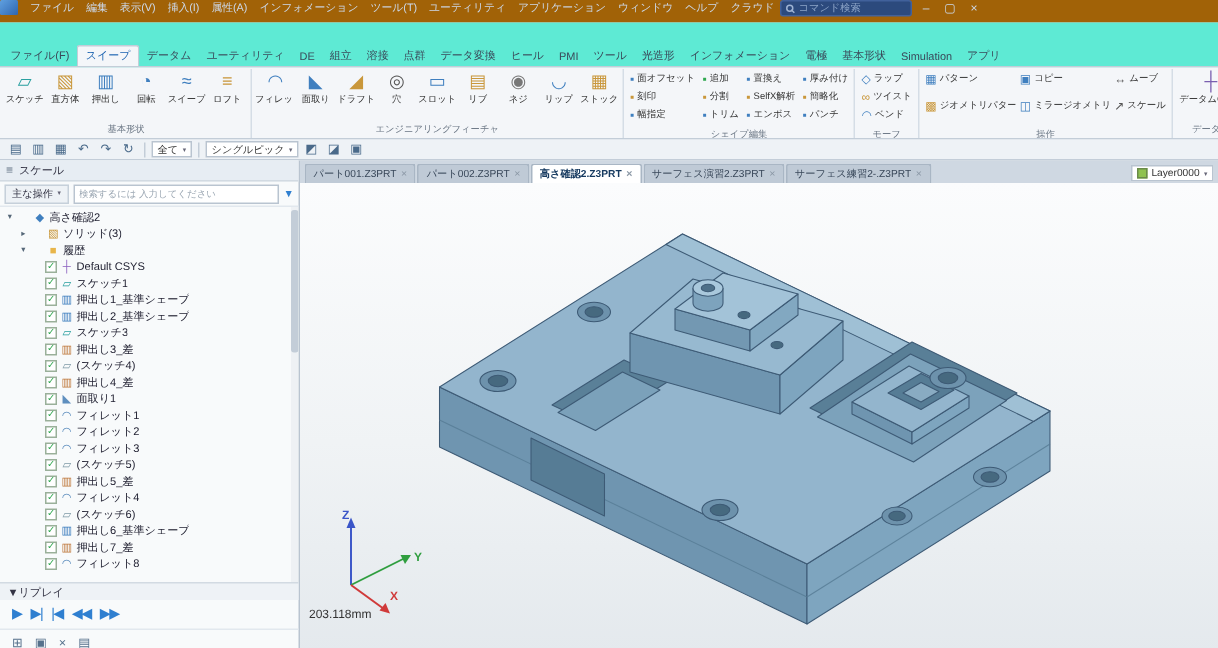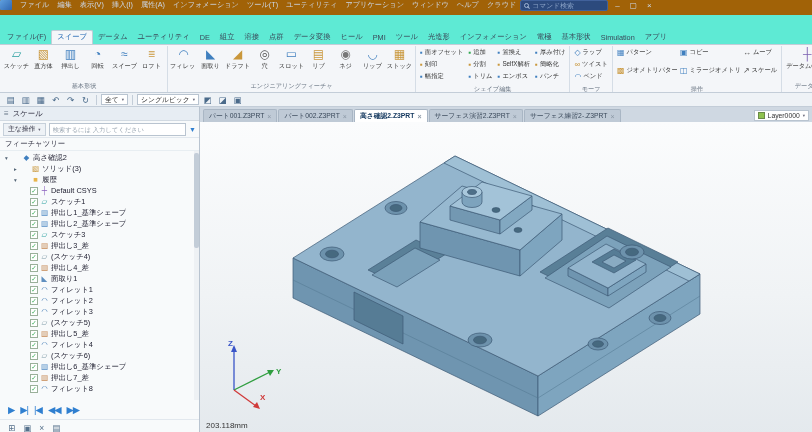--- a/index.html
+++ b/index.html
@@ -78,21 +78,21 @@
   .tabs-row{height:15px;background:#cfd8e2;display:flex;align-items:flex-end;padding:0 3px;gap:1px}
   .dtab{display:flex;align-items:center;gap:3px;background:#bfcad6;border:1px solid #a9b6c4;border-bottom:none;padding:1px 5px;font-size:6.8px;color:#39485a;border-radius:2px 2px 0 0;height:13px;white-space:nowrap}
   .dtab.active{background:#fff;color:#163a60;font-weight:bold}
   .dtab .x{color:#8a97a5;font-size:7px}
   .layer-dd{margin-left:auto;margin-bottom:1px}
   .layer-swatch{width:7px;height:7px;background:#8fc24f;border:1px solid #6a8a4a;flex:none}
 
   .viewport{flex:1;position:relative;background:linear-gradient(180deg,#fbfcfd 0%,#f0f3f5 55%,#e4e9ed 100%);overflow:hidden}
   .model-svg{position:absolute;left:0;top:0;width:100%;height:100%}
   .triad{position:absolute;left:14px;bottom:24px}
-  .readout{position:absolute;left:6px;bottom:6px;font-size:8px;color:#333}
+  .readout{position:absolute;left:6px;bottom:22px;font-size:8px;color:#333}
 
   
   .statusbar{height:12px;background:#eef1f4;border-top:1px solid #c3cdd8;display:flex;align-items:center;padding:0 5px;font-size:7.4px;color:#445}
   .sb-icons{margin-left:auto;display:flex;gap:6px;color:#6a7a8a;font-size:8px}
 </style>
 </head>
 <body>
 
 <div class="titlebar">
   <div class="app-icon"></div>
@@ -445,21 +445,20 @@
     <div class="ops-row">
       <div class="ops-dd">
         <span>主な操作</span>
         <span class="arrow" style="font-size:4.5px;color:#667">▾</span>
       </div>
       <div class="search">
         <input placeholder="検索するには 入力してください" style="">
       </div>
       <span class="funnel">▼</span>
     </div>
-    <div class="tree-title">フィーチャツリー</div>
 
     <div class="tree">
 
         <div class="trow" style="padding-left: 3px;">
           <span class="exp">▾</span>
           <span class="cb">✓</span>
           <span class="tico" style="color: rgb(63, 127, 191);">◆</span>
           <span class="lbl">高さ確認2</span>
         </div>
 
@@ -608,20 +607,21 @@
           <span class="cb show">✓</span>
           <span class="tico" style="color: rgb(95, 143, 191);">◠</span>
           <span class="lbl">フィレット8</span>
         </div>
 
       <div class="scroll">
           <div class="thumb"></div>
         </div>
     </div>
 
+    <div class="replay-h">▼リプレイ</div>
     <div class="replay-controls">
 
         <span class="rc" title="play">▶</span>
 
         <span class="rc" title="step-forward">▶|</span>
 
         <span class="rc" title="step-back">|◀</span>
 
         <span class="rc" title="to-start">◀◀</span>
 

